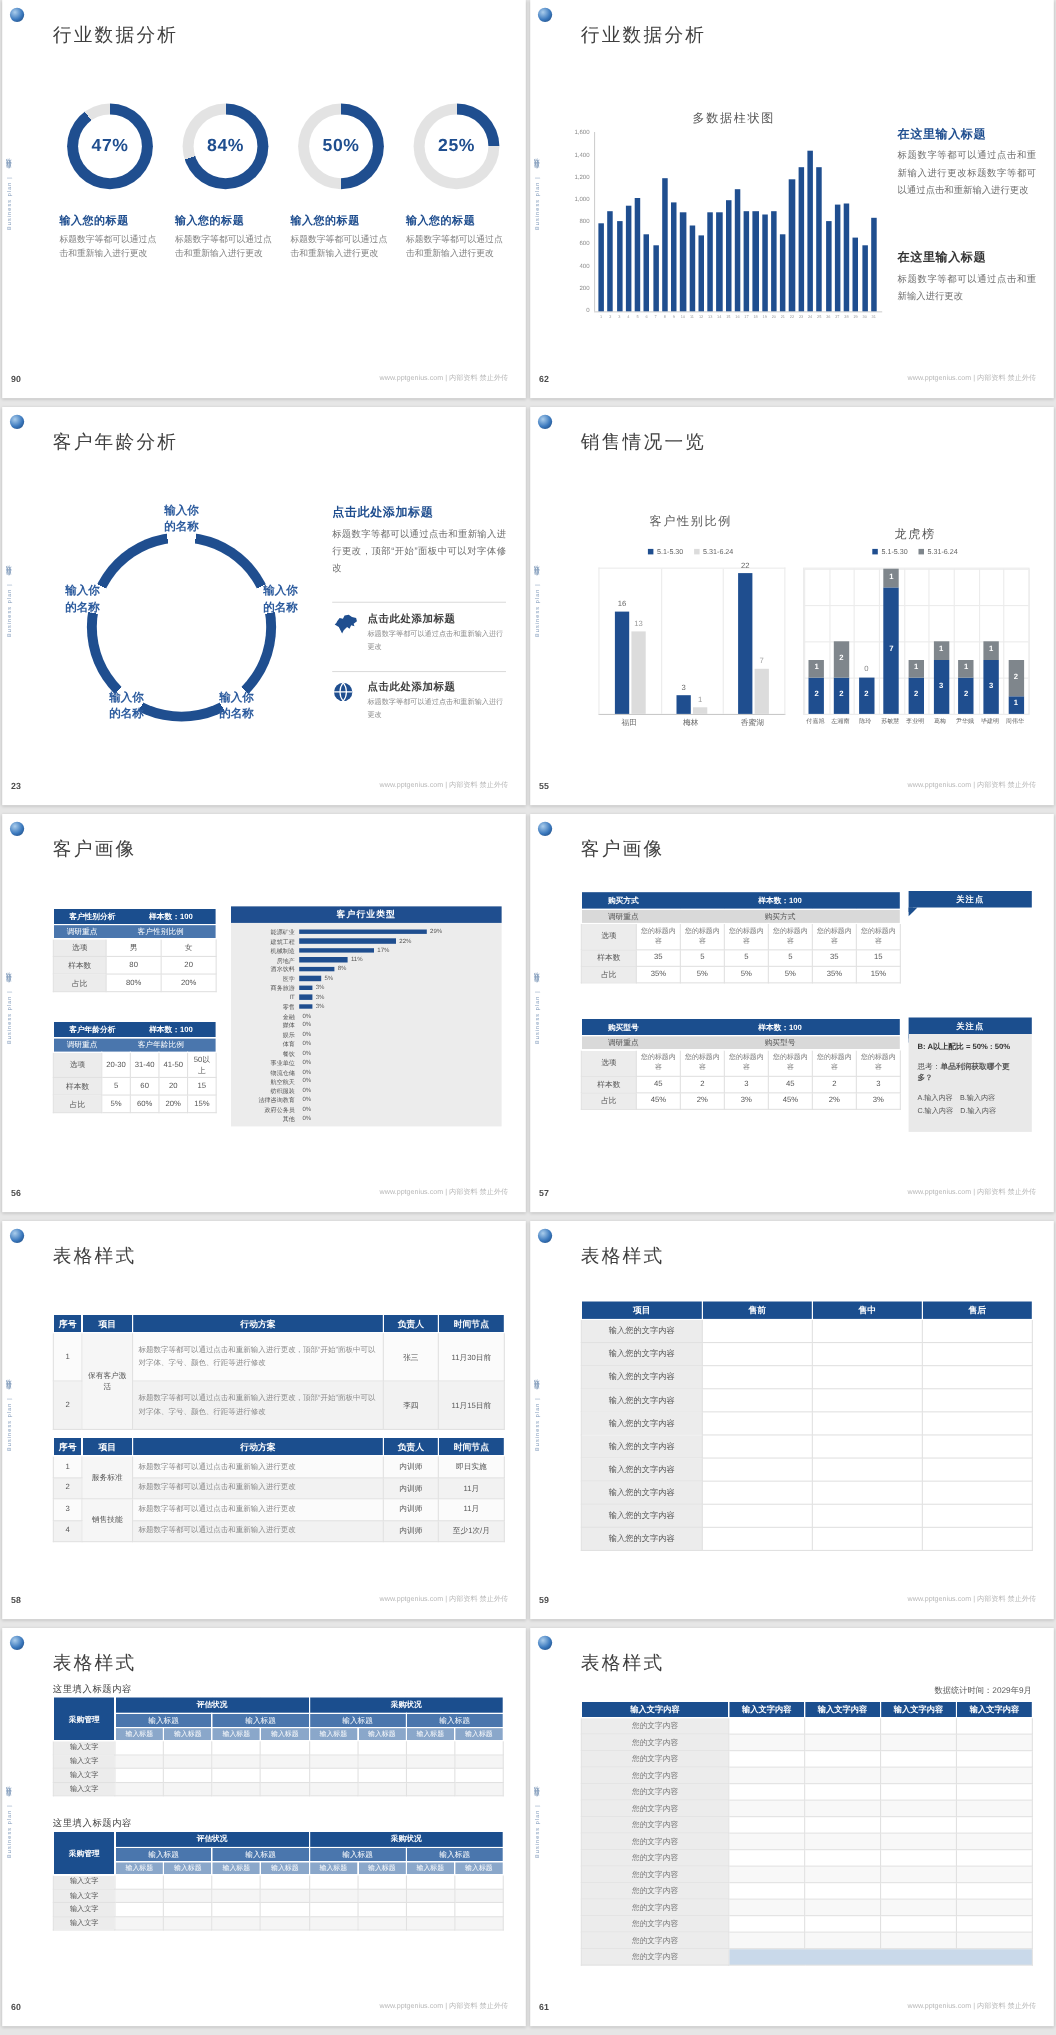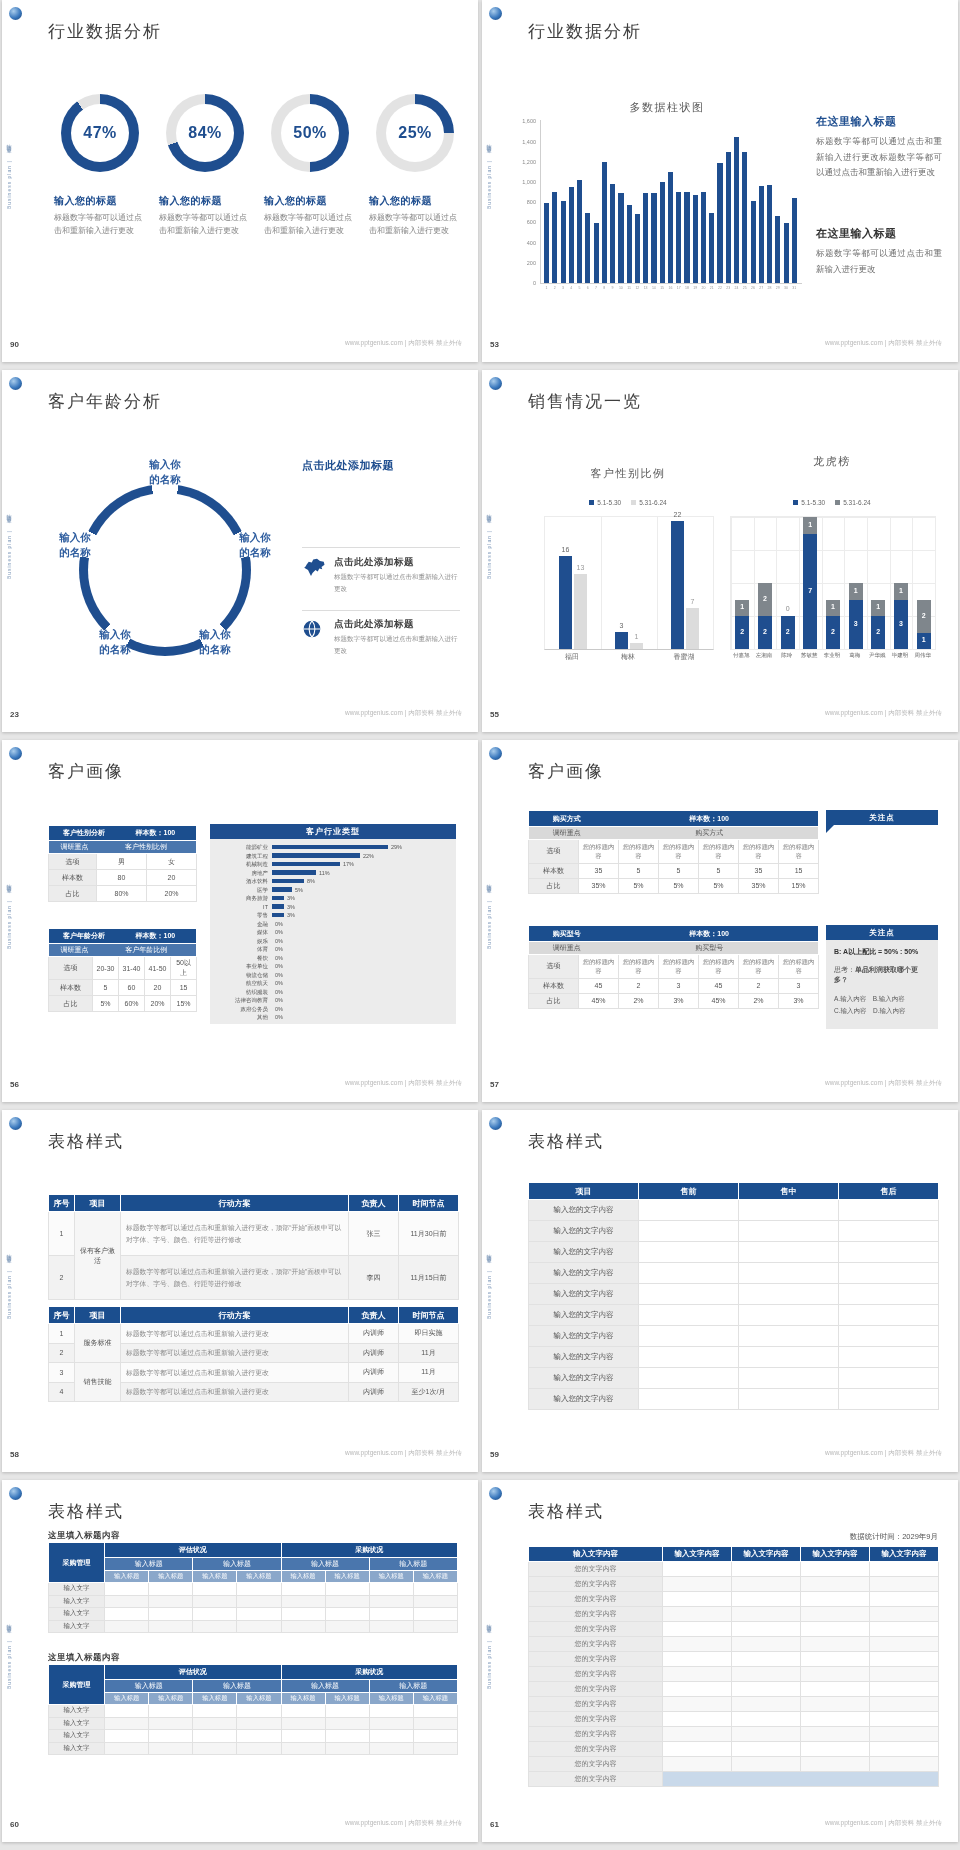--- a/index.html
+++ b/index.html
@@ -45,21 +45,21 @@
   .t td.gry{background:#ececec;}
   .t td.g2{background:#d9d9d9;border:1px solid #fff;color:#555;}
   .t td.opt{font-size:6.3px;color:#777;line-height:1.5;padding:2px 1px;}
   .t td.plan{text-align:left;color:#8a8a8a;line-height:1.65;font-size:6.8px;padding:2px 5px;}
   .t td.hl{background:#c9d9ea;}
   .chead{position:absolute;background:#1b4e8e;color:#fff;font-size:7.5px;font-weight:bold;
          display:flex;align-items:center;justify-content:center;letter-spacing:1px;}
   .chead::after{content:"";position:absolute;left:0;top:100%;border:4px solid transparent;
          border-top-color:#1b4e8e;border-left-color:#1b4e8e;}
   .cbody{position:absolute;background:#e9e9e9;}
-  .bh60{font-size:8.5px;font-weight:bold;color:#3f3f3f;letter-spacing:.5px;}
+  .bh60{font-size:8.5px;font-weight:normal;color:#3f3f3f;letter-spacing:.5px;}
   .note61{font-size:7.5px;color:#555;text-align:right;}
   .indlab{position:absolute;font-size:5.5px;color:#555;text-align:right;white-space:nowrap;}
   .indpct{position:absolute;font-size:5.5px;color:#555;}
 </style>
 </head>
 <body>
 
 <div class="board">
   <section class="slide" id="s52" style="left:2px;top:0">
     <span class="logo"></span>
@@ -175,21 +175,21 @@
         <div class="xlab ab" style="left: 291.28px; top: 286px; width: 9px;">29</div>
         <div class="bar" style="left: 301.54px; top: 223.41px; width: 5.2px; height: 59.59px;"></div>
         <div class="xlab ab" style="left: 299.54px; top: 286px; width: 9px;">30</div>
         <div class="bar" style="left: 309.8px; top: 198.16px; width: 5.2px; height: 84.84px;"></div>
         <div class="xlab ab" style="left: 307.8px; top: 286px; width: 9px;">31</div>
         <div class="h53 ab" style="left: 334px; top: 114px; width: 128px; color: rgb(31, 78, 143);">在这里输入标题</div>
         <div class="b53 ab" style="left: 334px; top: 134px; width: 126px;">标题数字等都可以通过点击和重新输入进行更改标题数字等都可以通过点击和重新输入进行更改</div>
         <div class="h53 ab" style="left: 334px; top: 226px; width: 128px; color: rgb(51, 51, 51);">在这里输入标题</div>
         <div class="b53 ab" style="left: 334px; top: 246px; width: 126px;">标题数字等都可以通过点击和重新输入进行更改</div>
       </div>
-    <span class="pagenum">53</span>
+    <span class="pagenum">62</span>
     <span class="sitefoot">www.pptgenius.com | 内部资料 禁止外传</span>
   </section>
   <section class="slide" id="s54" style="left:2px;top:370px">
     <span class="logo"></span>
     <span class="vtext">Business plan | 商业计划书</span>
     <h2 class="stitle">客户年龄分析</h2>
     <div class="content" id="c54">
         <div class="ab" style="left: 77px; top: 114px; width: 172px; height: 172px; border-radius: 50%; background: conic-gradient(transparent 0deg, transparent 9deg, rgb(31, 78, 143) 9deg, rgb(31, 78, 143) 63deg, transparent 63deg, transparent 81deg, rgb(31, 78, 143) 81deg, rgb(31, 78, 143) 135deg, transparent 135deg, transparent 153deg, rgb(31, 78, 143) 153deg, rgb(31, 78, 143) 207deg, transparent 207deg, transparent 225deg, rgb(31, 78, 143) 225deg, rgb(31, 78, 143) 279deg, transparent 279deg, transparent 297deg, rgb(31, 78, 143) 297deg, rgb(31, 78, 143) 351deg, transparent 351deg, transparent 360deg);"></div>
         <div class="ab" style="left: 86px; top: 123px; width: 154px; height: 154px; border-radius: 50%; background: rgb(255, 255, 255);"></div>
         <div class="nlab ab" style="left: 133px; top: 87px; width: 60px;">
@@ -206,20 +206,21 @@
         </div>
         <div class="nlab ab" style="left: 183px; top: 257px; width: 60px;">
           <div>输入你</div>
           <div>的名称</div>
         </div>
         <div class="nlab ab" style="left: 83px; top: 257px; width: 60px;">
           <div>输入你</div>
           <div>的名称</div>
         </div>
         <div class="h53 ab" style="left: 300px; top: 88px; width: 160px; color: rgb(31, 78, 143);">点击此处添加标题</div>
+        <div class="b53 ab" style="left: 300px; top: 108px; width: 158px;">标题数字等都可以通过点击和重新输入进行更改，顶部“开始”面板中可以对字体修改</div>
         <div class="ab" style="left: 300px; top: 177px; width: 158px; height: 1px; background: rgb(220, 220, 220);"></div>
         <div class="ab" style="left: 300px; top: 187px; width: 24px; height: 20px;"><svg width="24" height="20" viewBox="0 0 32 26">
             <path d="M6 10 L9 6 L13 7 L15 3 L20 2 L24 5 L29 6 L30 10 L26 13 L27 16 L23 15 L21 19 L18 17 L14 21 L12 25 L10 21 L8 17 L3 14 L5 12 Z" fill="#1f4e8f"></path>
           </svg></div>
         <div class="ithead ab" style="left: 332px; top: 186px; width: 130px;">点击此处添加标题</div>
         <div class="itbody ab" style="left: 332px; top: 201px; width: 126px;">标题数字等都可以通过点击和重新输入进行更改</div>
         <div class="ab" style="left: 300px; top: 240px; width: 158px; height: 1px; background: rgb(220, 220, 220);"></div>
         <div class="ab" style="left: 300px; top: 249px; width: 24px; height: 20px;"><svg width="20" height="20" viewBox="0 0 24 24">
             <circle cx="12" cy="12" r="10" fill="#1f4e8f"></circle>
             <path d="M2 12h20 M12 2a16 16 0 0 1 0 20 M12 2a16 16 0 0 0 0 20" stroke="#fff" stroke-width="1.3" fill="none"></path>
@@ -252,21 +253,21 @@
           <div class="vlab" style="left: 66px; top: 104.6px; width: 21px;">3</div>
           <div class="vlab" style="left: 81px; top: 116.2px; width: 21px; color: rgb(153, 153, 153);">1</div>
           <div class="bar" style="left: 126px; top: 4.4px; width: 13px; height: 127.6px; background: rgb(31, 78, 143);"></div>
           <div class="bar" style="left: 141px; top: 91.4px; width: 13px; height: 40.6px; background: rgb(220, 220, 220);"></div>
           <div class="vlab" style="left: 122px; top: -5.6px; width: 21px;">22</div>
           <div class="vlab" style="left: 137px; top: 81.4px; width: 21px; color: rgb(153, 153, 153);">7</div>
         </div>
         <div class="vlab" style="left: 62px; top: 282px; width: 56px;">福田</div>
         <div class="vlab" style="left: 118px; top: 282px; width: 56px;">梅林</div>
         <div class="vlab" style="left: 174px; top: 282px; width: 56px;">香蜜湖</div>
-        <div class="ctitle ab" style="left: 248px; top: 84px; width: 204px;">龙虎榜</div>
+        <div class="ctitle ab" style="left: 248px; top: 108px; width: 204px;">龙虎榜</div>
         <div class="leg ab" style="left: 248px; top: 128px; width: 204px; height: 9px;">
           <span><i style="background: rgb(31, 78, 143);"></i>5.1-5.30</span>
           <span><i style="background: rgb(127, 134, 140);"></i>5.31-6.24</span>
         </div>
         <div class="ab" style="left: 248px; top: 146px; width: 204px; height: 132px; border: 1px solid rgb(236, 236, 236);">
           <div class="grid" style="left: 0px; top: 0px; width: 1px; height: 132px;"></div>
           <div class="grid" style="left: 22.67px; top: 0px; width: 1px; height: 132px;"></div>
           <div class="grid" style="left: 45.34px; top: 0px; width: 1px; height: 132px;"></div>
           <div class="grid" style="left: 68.01px; top: 0px; width: 1px; height: 132px;"></div>
           <div class="grid" style="left: 90.68px; top: 0px; width: 1px; height: 132px;"></div>

